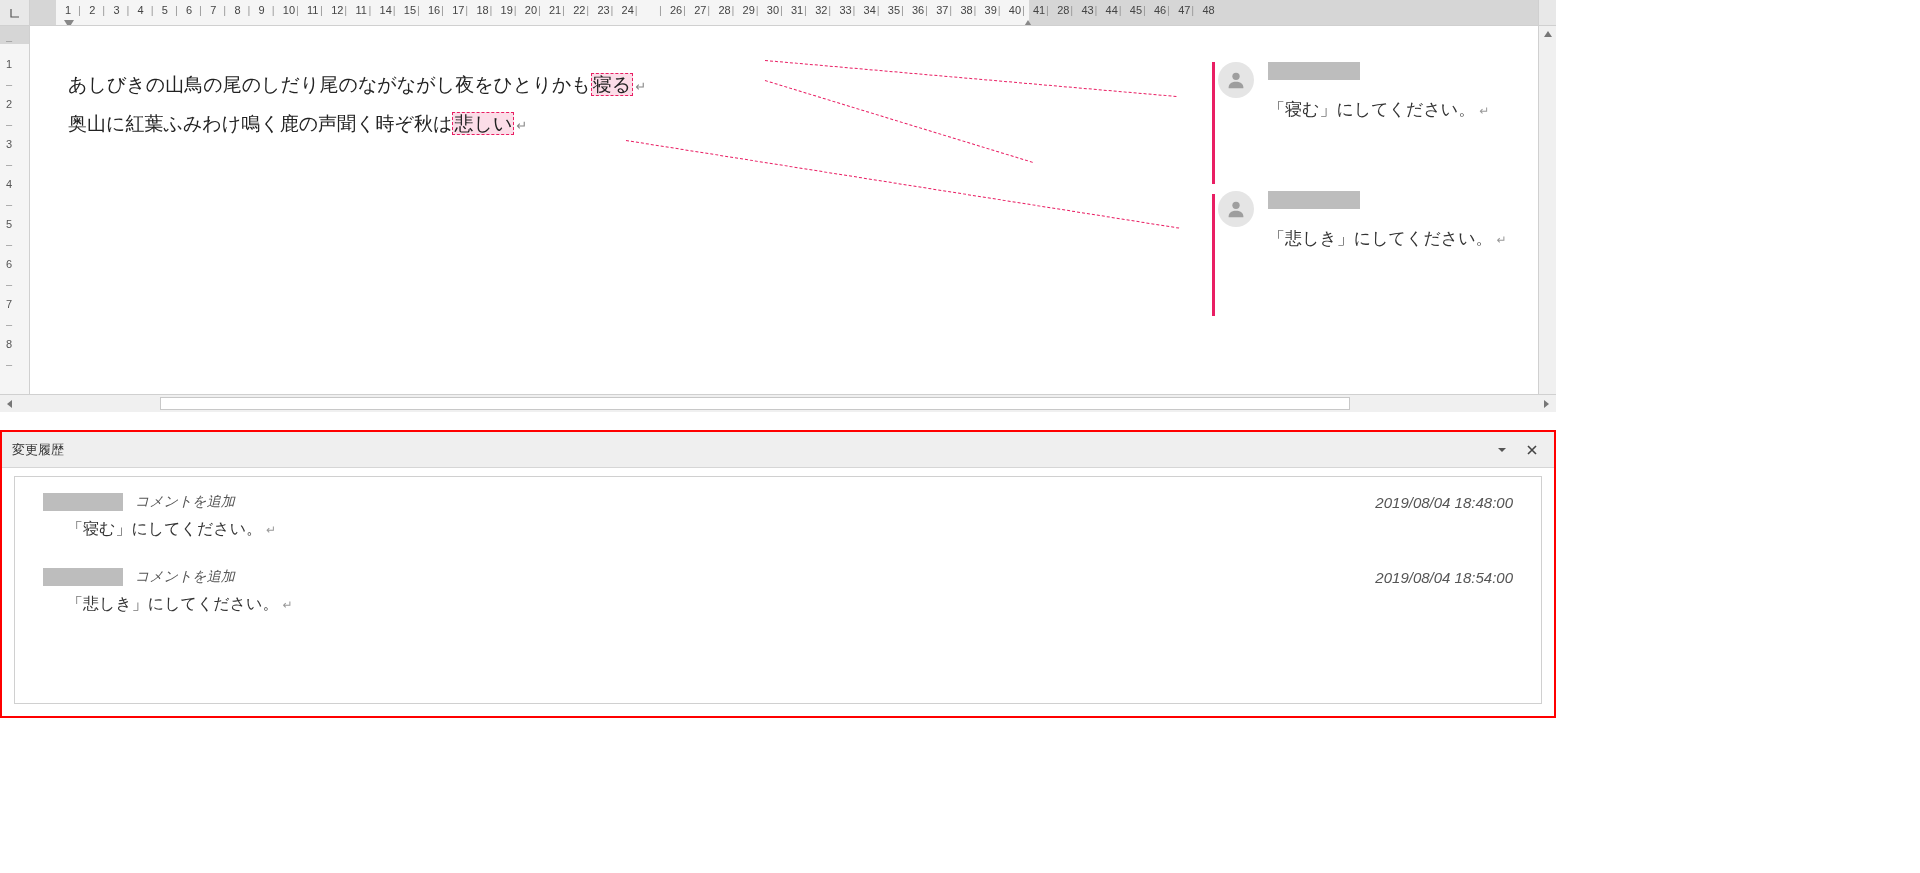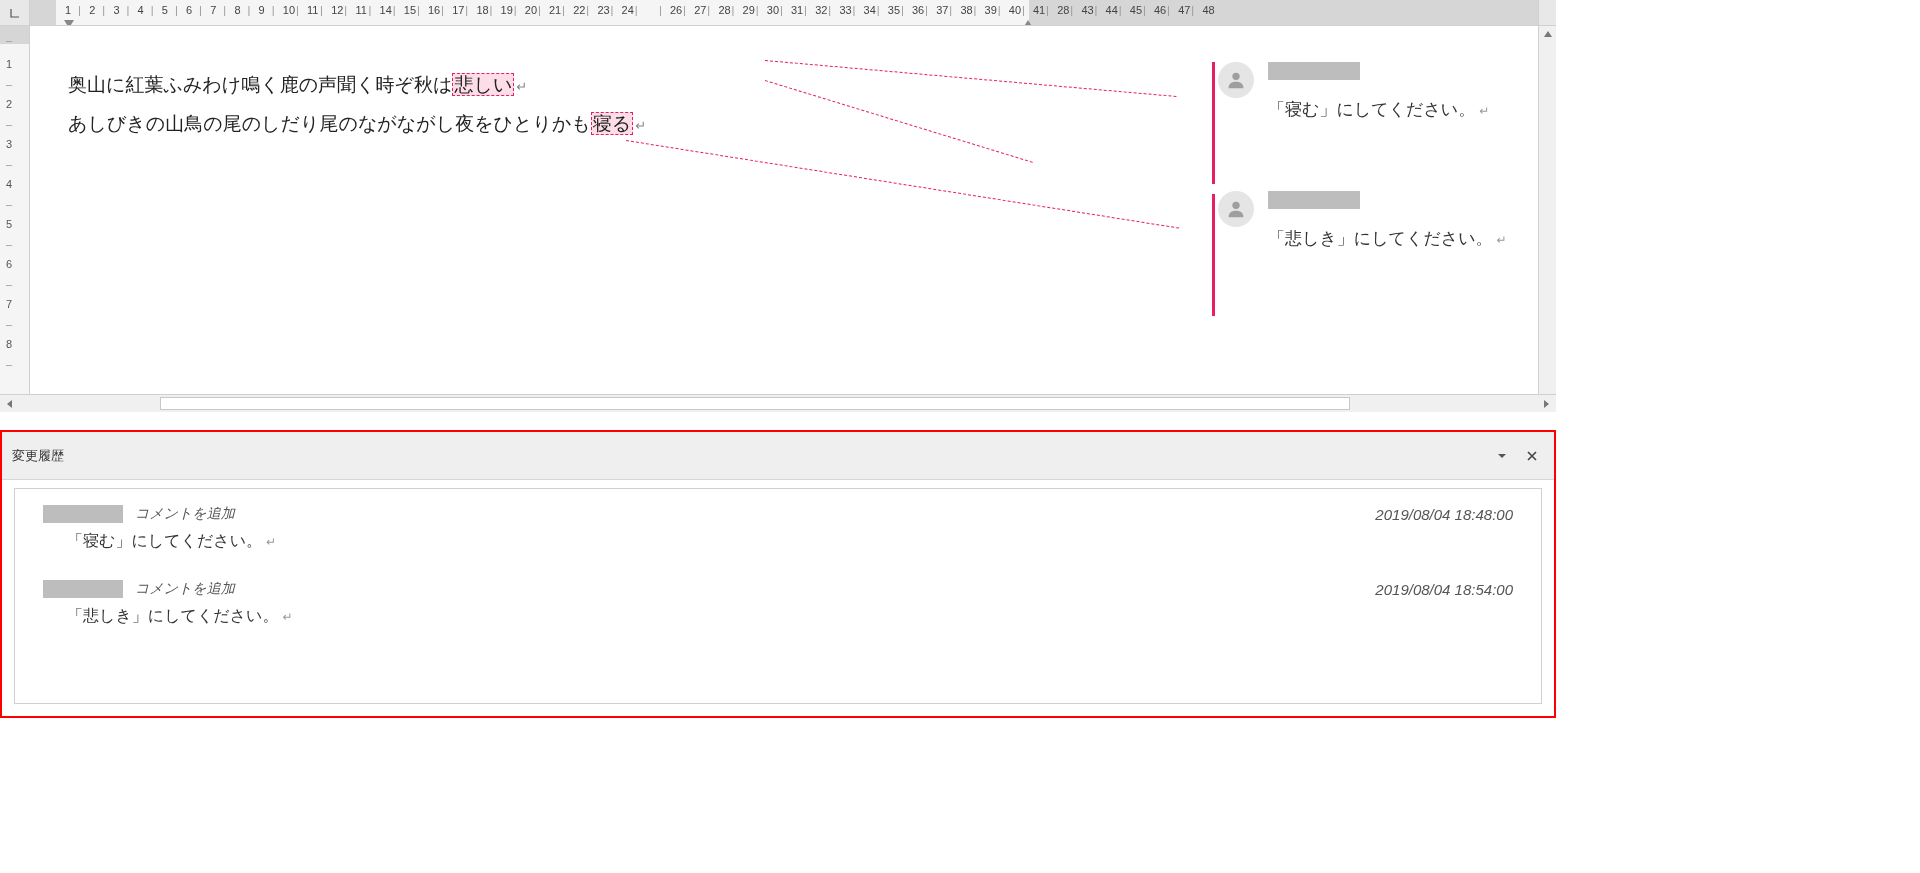--- a/index.html
+++ b/index.html
@@ -180,21 +180,21 @@
   .revisions-panel {
     position: absolute;
     left: 0; right: 0; bottom: 0;
     height: 288px;
     border: 2px solid var(--red-outline);
     background: #fff;
     display: flex;
     flex-direction: column;
   }
   .rev-titlebar {
-    height: 48px;
+    height: 36px;
     background: var(--panel-bg);
     display: flex;
     align-items: center;
     padding: 17px 10px;
     font-family: Meiryo, sans-serif;
     font-size: 13px;
     color: #333;
     border-bottom: 1px solid #d6d6d6;
   }
   .rev-titlebar .spacer { flex: 1; }
@@ -406,24 +406,24 @@
 
     <div class="comment-connector" style="left:735px; top:34px; width:413px; transform-origin:left; transform:rotate(5deg);"></div>
     <div class="comment-connector" style="left:735px; top:54px; width:280px; transform-origin:left; transform:rotate(17deg);"></div>
     <div class="comment-connector" style="left:596px; top:114px; width:560px; transform-origin:left; transform:rotate(9deg);"></div>
 
     <div class="comment-vbar" style="top:36px; height:122px;"></div>
     <div class="comment-vbar" style="top:168px; height:122px;"></div>
 
     <div class="doc-page">
       <div class="para">
+        <span>あしびきの山鳥の尾のしだり尾のながながし夜をひとりかも</span><span class="highlight">寝る</span><span class="pilcrow-inline">↵</span>
+      </div>
+      <div class="para">
         <span>奥山に紅葉ふみわけ鳴く鹿の声聞く時ぞ秋は</span><span class="highlight">悲しい</span><span class="pilcrow-inline">↵</span>
-      </div>
-      <div class="para">
-        <span>あしびきの山鳥の尾のしだり尾のながながし夜をひとりかも</span><span class="highlight">寝る</span><span class="pilcrow-inline">↵</span>
       </div>
     </div>
 
     <div class="comments-col">
       <div class="comment-card">
         <div class="avatar">
           <svg viewBox="0 0 24 24">
               <circle cx="12" cy="8" r="4"></circle>
               <path d="M4 20c0-4 4-6 8-6s8 2 8 6v1H4z"></path>
             </svg>

